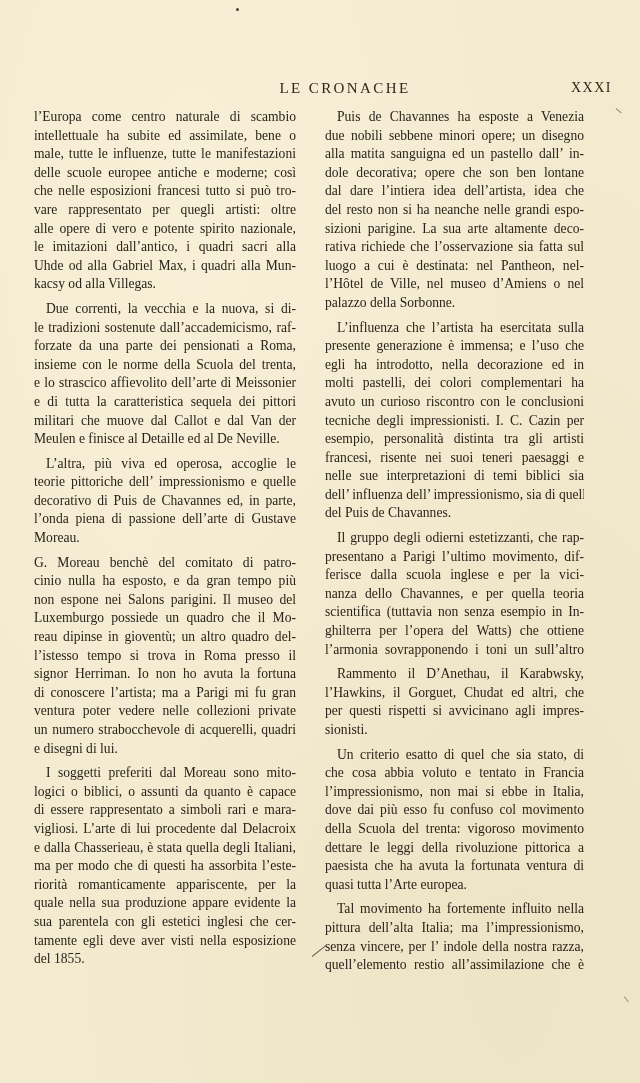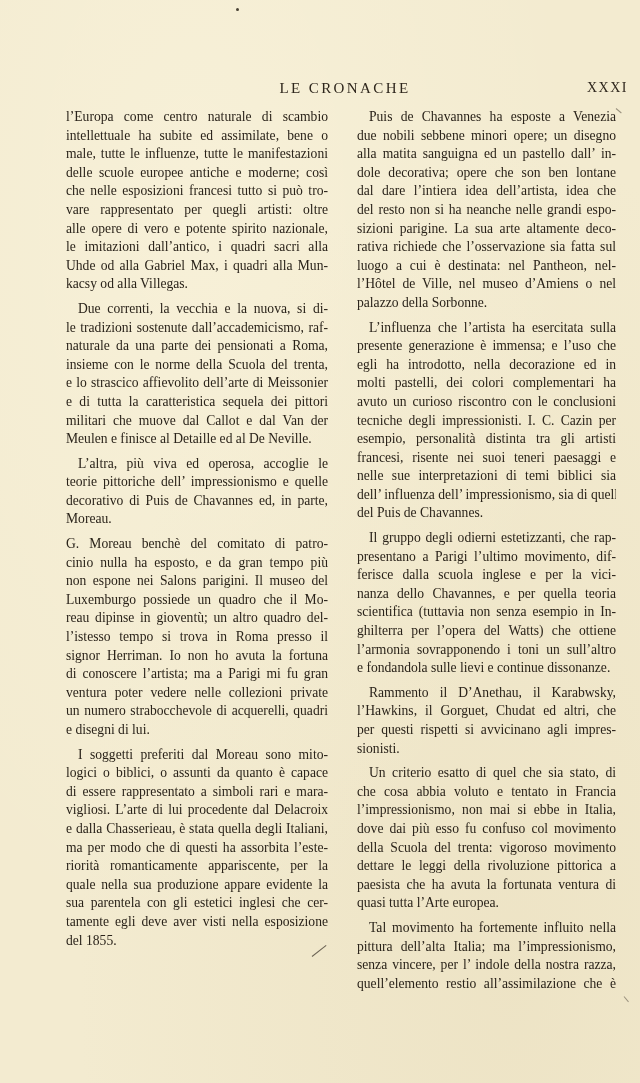--- a/index.html
+++ b/index.html
@@ -37,34 +37,33 @@
       width: 602px;
       text-align: center;
       font-family: "Liberation Serif", serif;
       font-size: 15px;
       letter-spacing: 2.4px;
       color: #2e261c;
       padding-left: 44px;
     }
     .page-number {
       position: absolute;
-      right: 12px;
+      right: 28px;
       font-family: "Liberation Serif", serif;
       font-size: 14px;
       letter-spacing: 1.5px;
       color: #2e261c;
     }
     .column {
       position: absolute;
       top: 108px;
       font-family: "Liberation Serif", serif;
       font-size: 13.6px;
       line-height: 18.6px;
       color: #2a231a;
-      margin-left: 32px;
     }
     .col-left {
       left: 34px;
       width: 262px;
     }
     .col-right {
       left: 325px;
       width: 259px;
     }
     .para {
@@ -137,32 +136,33 @@
       <span class="line">vare rappresentato per quegli artisti: oltre</span>
       <span class="line">alle opere di vero e potente spirito nazionale,</span>
       <span class="line">le imitazioni dall’antico, i quadri sacri alla</span>
       <span class="line">Uhde od alla Gabriel Max, i quadri alla Mun-</span>
       <span class="line last">kacsy od alla Villegas.</span>
     </div>
 
     <div class="para">
       <span class="line indent">Due correnti, la vecchia e la nuova, si di-</span>
       <span class="line">le tradizioni sostenute dall’accademicismo, raf-</span>
-      <span class="line">naturale da una parte dei pensionati a Roma,</span>
+      <span class="line">forzate da una parte dei pensionati a Roma,</span>
       <span class="line">insieme con le norme della Scuola del trenta,</span>
       <span class="line">e lo strascico affievolito dell’arte di Meissonier</span>
       <span class="line">e di tutta la caratteristica sequela dei pittori</span>
       <span class="line">militari che muove dal Callot e dal Van der</span>
       <span class="line last">Meulen e finisce al Detaille ed al De Neville.</span>
     </div>
 
     <div class="para">
       <span class="line indent">L’altra, più viva ed operosa, accoglie le</span>
       <span class="line">teorie pittoriche dell’ impressionismo e quelle</span>
       <span class="line">decorativo di Puis de Chavannes ed, in parte,</span>
+      <span class="line">l’onda piena di passione dell’arte di Gustave</span>
       <span class="line last">Moreau.</span>
     </div>
 
     <div class="para">
       <span class="line">G. Moreau benchè del comitato di patro-</span>
       <span class="line">cinio nulla ha esposto, e da gran tempo più</span>
       <span class="line">non espone nei Salons parigini. Il museo del</span>
       <span class="line">Luxemburgo possiede un quadro che il Mo-</span>
       <span class="line">reau dipinse in gioventù; un altro quadro del-</span>
       <span class="line">l’istesso tempo si trova in Roma presso il</span>
@@ -219,21 +219,20 @@
     </div>
 
     <div class="para">
       <span class="line indent">Il gruppo degli odierni estetizzanti, che rap-</span>
       <span class="line">presentano a Parigi l’ultimo movimento, dif-</span>
       <span class="line">ferisce dalla scuola inglese e per la vici-</span>
       <span class="line">nanza dello Chavannes, e per quella teoria</span>
       <span class="line">scientifica (tuttavia non senza esempio in In-</span>
       <span class="line">ghilterra per l’opera del Watts) che ottiene</span>
       <span class="line">l’armonia sovrapponendo i toni un sull’altro</span>
-      <span class="line last">e fondandola sulle lievi e continue dissonanze.</span>
     </div>
 
     <div class="para">
       <span class="line indent">Rammento il D’Anethau, il Karabwsky,</span>
       <span class="line">l’Hawkins, il Gorguet, Chudat ed altri, che</span>
       <span class="line">per questi rispetti si avvicinano agli impres-</span>
       <span class="line last">sionisti.</span>
     </div>
 
     <div class="para">

